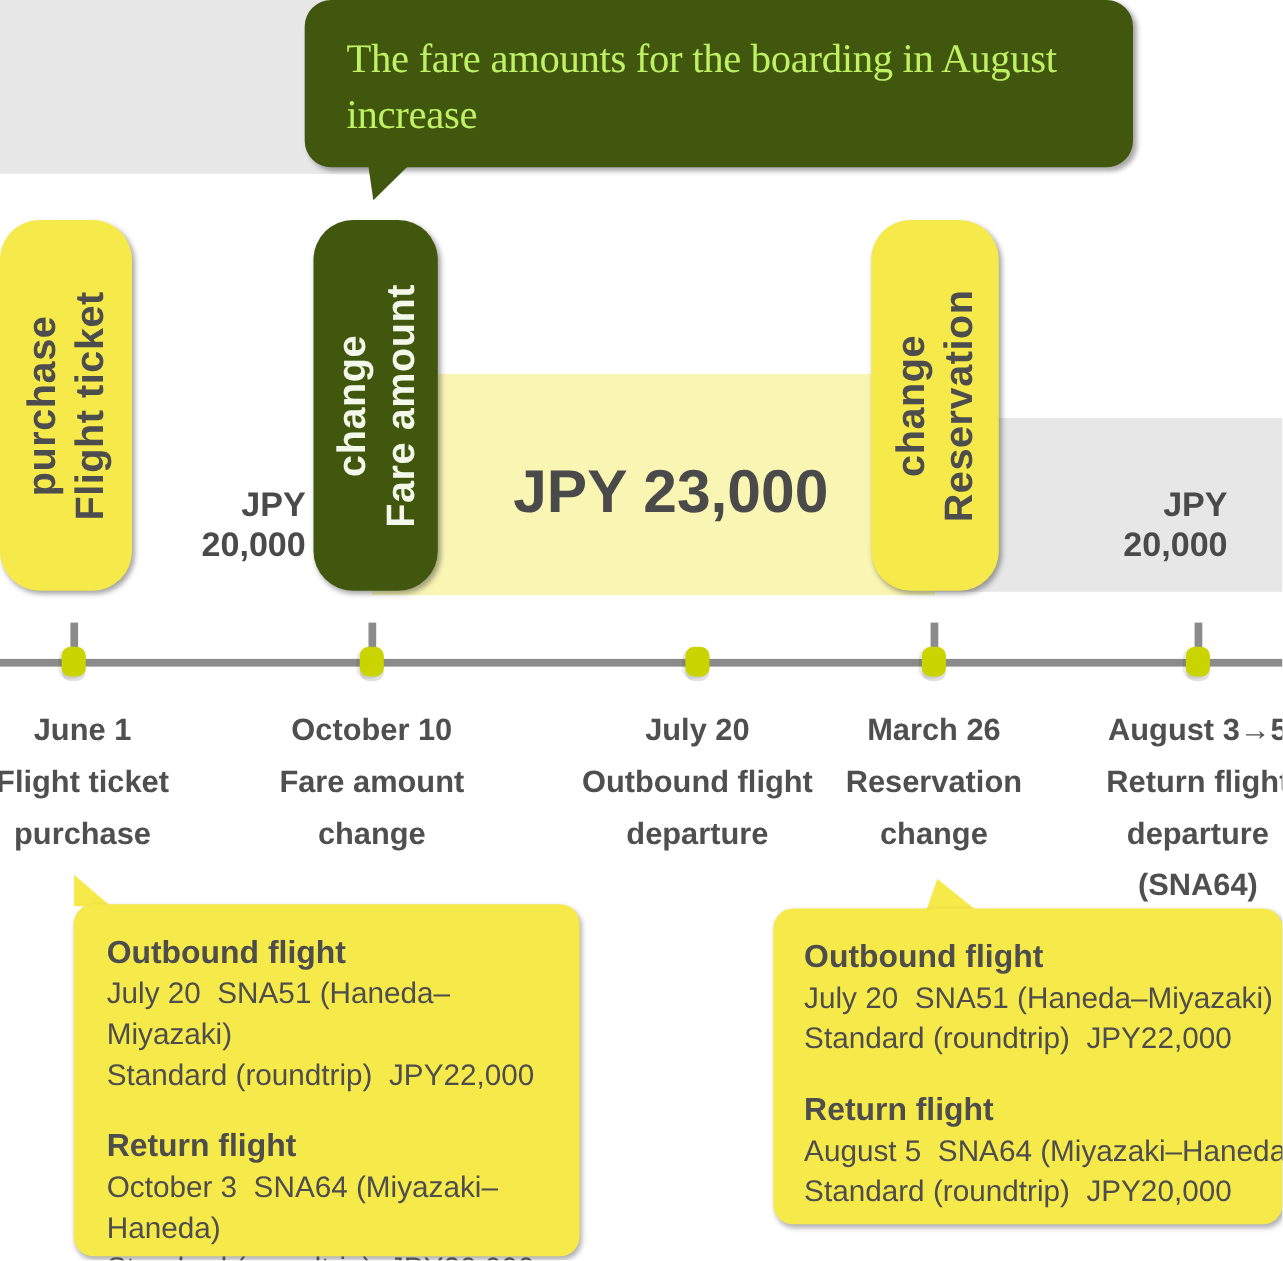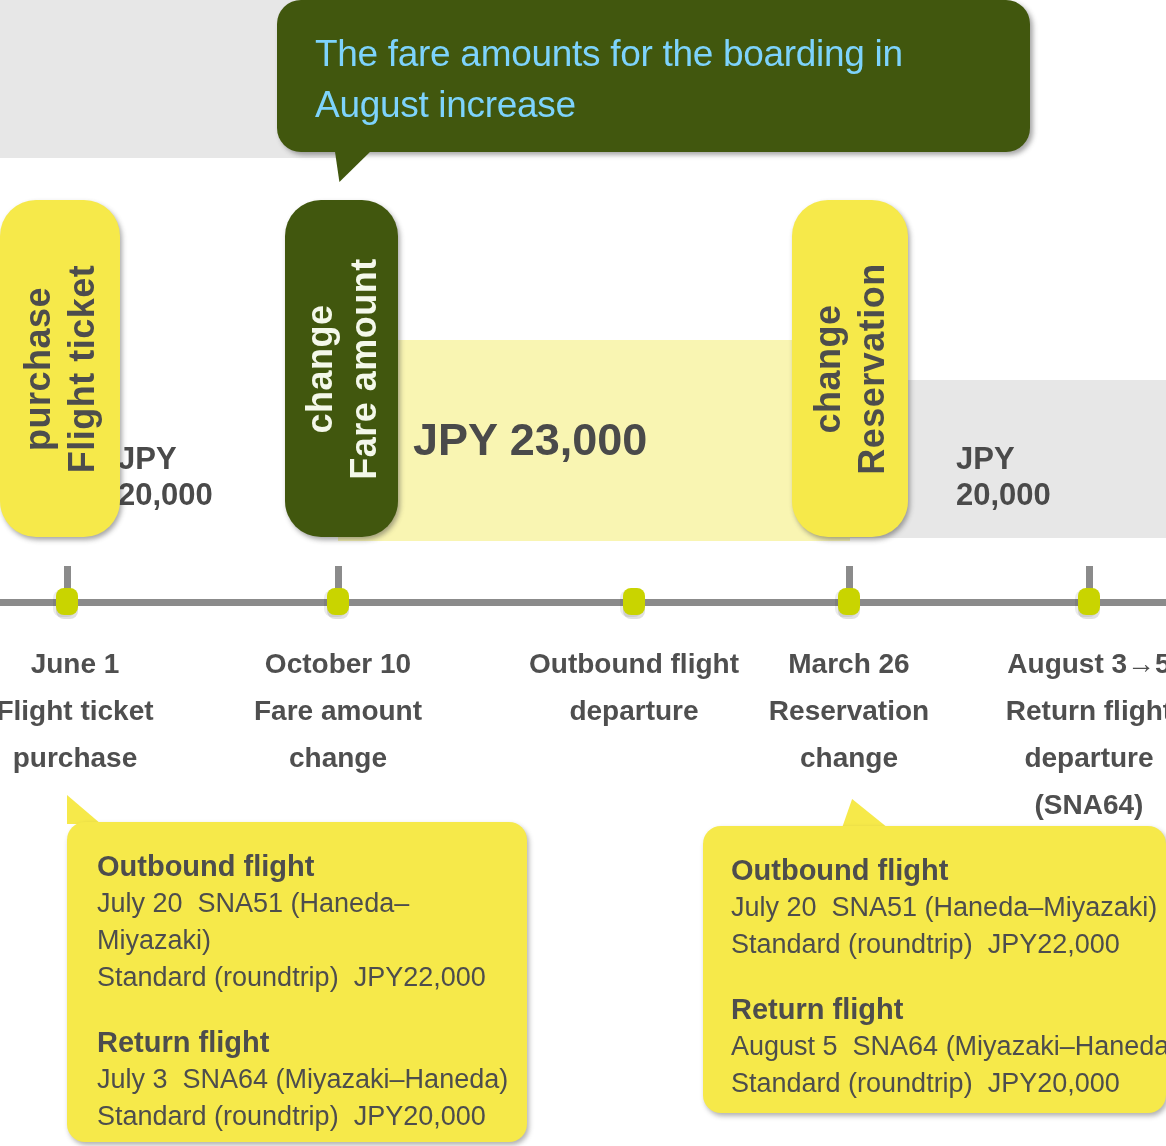--- a/index.html
+++ b/index.html
@@ -8,35 +8,35 @@
     font-family:"Liberation Sans", sans-serif;color:#4d4d4d;
   }
   
   .bubble{
     position:absolute;left:277px;top:0;width:753px;height:152px;
     background:#41570e;border-radius:0 0 24px 24px;border-radius:24px;
     box-shadow:3px 3px 5px rgba(60,60,60,.45);
   }
   .bubble-text{
     position:absolute;left:38px;top:28px;width:700px;
-    font-size:37px;line-height:51px;color:#7dd3fc;letter-spacing:-0.3px;
+    font-size:37px;line-height:51px;color:#bef264;letter-spacing:-0.3px;font-family:Liberation Serif, serif;
   }
   .bubble-tail{
     position:absolute;left:333px;top:149px;width:40px;height:33px;
     background:#41570e;clip-path:polygon(4% 0,16% 100%,100% 0);
     filter:drop-shadow(4px 1px 1px rgba(60,60,60,.5));
   }
   
   .band{position:absolute;}
   .band-gray-left {left:0;top:380;width:338px;height:158px;background:#e7e7e7;}
   .band-pale      {left:338px;top:340px;width:512px;height:201px;background:#f9f5b2;}
   .band-gray-right{left:850px;top:380px;width:316px;height:158px;background:#e7e7e7;}
-  .fare-label{position:absolute;font-weight:bold;color:#4a4a4a;text-align:left;}
+  .fare-label{position:absolute;font-weight:bold;color:#4a4a4a;text-align:right;}
   .fare-left {left:118px;top:441px;width:160px;font-size:31px;}
-  .fare-mid  {left:413px;top:414px;width:340px;font-size:45px;}
+  .fare-mid  {left:413px;top:414px;width:340px;font-size:55px;}
   .fare-right{left:956px;top:441px;width:160px;font-size:31px;}
   
   .pill{position:absolute;top:200px;height:337px;border-radius:36px;
         box-shadow:2px 3px 5px rgba(60,60,60,.45);}
   .pill-yellow{background:#f6e94a;color:#4d4d4d;}
   .pill-green {background:#41570e;color:#f4f8ea;}
   .pill-1{left:0;width:120px;}
   .pill-2{left:285px;width:113px;}
   .pill-3{left:792px;width:116px;}
   .pill-label{
@@ -120,20 +120,21 @@
     <div>June 1</div>
     <div>Flight ticket</div>
     <div>purchase</div>
   </div>
   <div class="event event-2">
     <div>October 10</div>
     <div>Fare amount</div>
     <div>change</div>
   </div>
   <div class="event event-3">
+    <div>July 20</div>
     <div>Outbound flight</div>
     <div>departure</div>
   </div>
   <div class="event event-4">
     <div>March 26</div>
     <div>Reservation</div>
     <div>change</div>
   </div>
   <div class="event event-5">
     <div>August 3→5</div>
@@ -144,21 +145,21 @@
 
   <div class="callout-tail tail-left"></div>
   <div class="callout callout-left">
     <div class="callout-section">
       <div class="callout-title">Outbound flight</div>
       <div class="callout-line">July 20  SNA51 (Haneda–Miyazaki)</div>
       <div class="callout-line">Standard (roundtrip)  JPY22,000</div>
     </div>
     <div class="callout-section">
       <div class="callout-title">Return flight</div>
-      <div class="callout-line">July 3  SNA64 (Miyazaki–Haneda)</div>
+      <div class="callout-line">October 3  SNA64 (Miyazaki–Haneda)</div>
       <div class="callout-line">Standard (roundtrip)  JPY20,000</div>
     </div>
   </div>
 
   <div class="callout-tail tail-right"></div>
   <div class="callout callout-right">
     <div class="callout-section">
       <div class="callout-title">Outbound flight</div>
       <div class="callout-line">July 20  SNA51 (Haneda–Miyazaki)</div>
       <div class="callout-line">Standard (roundtrip)  JPY22,000</div>

